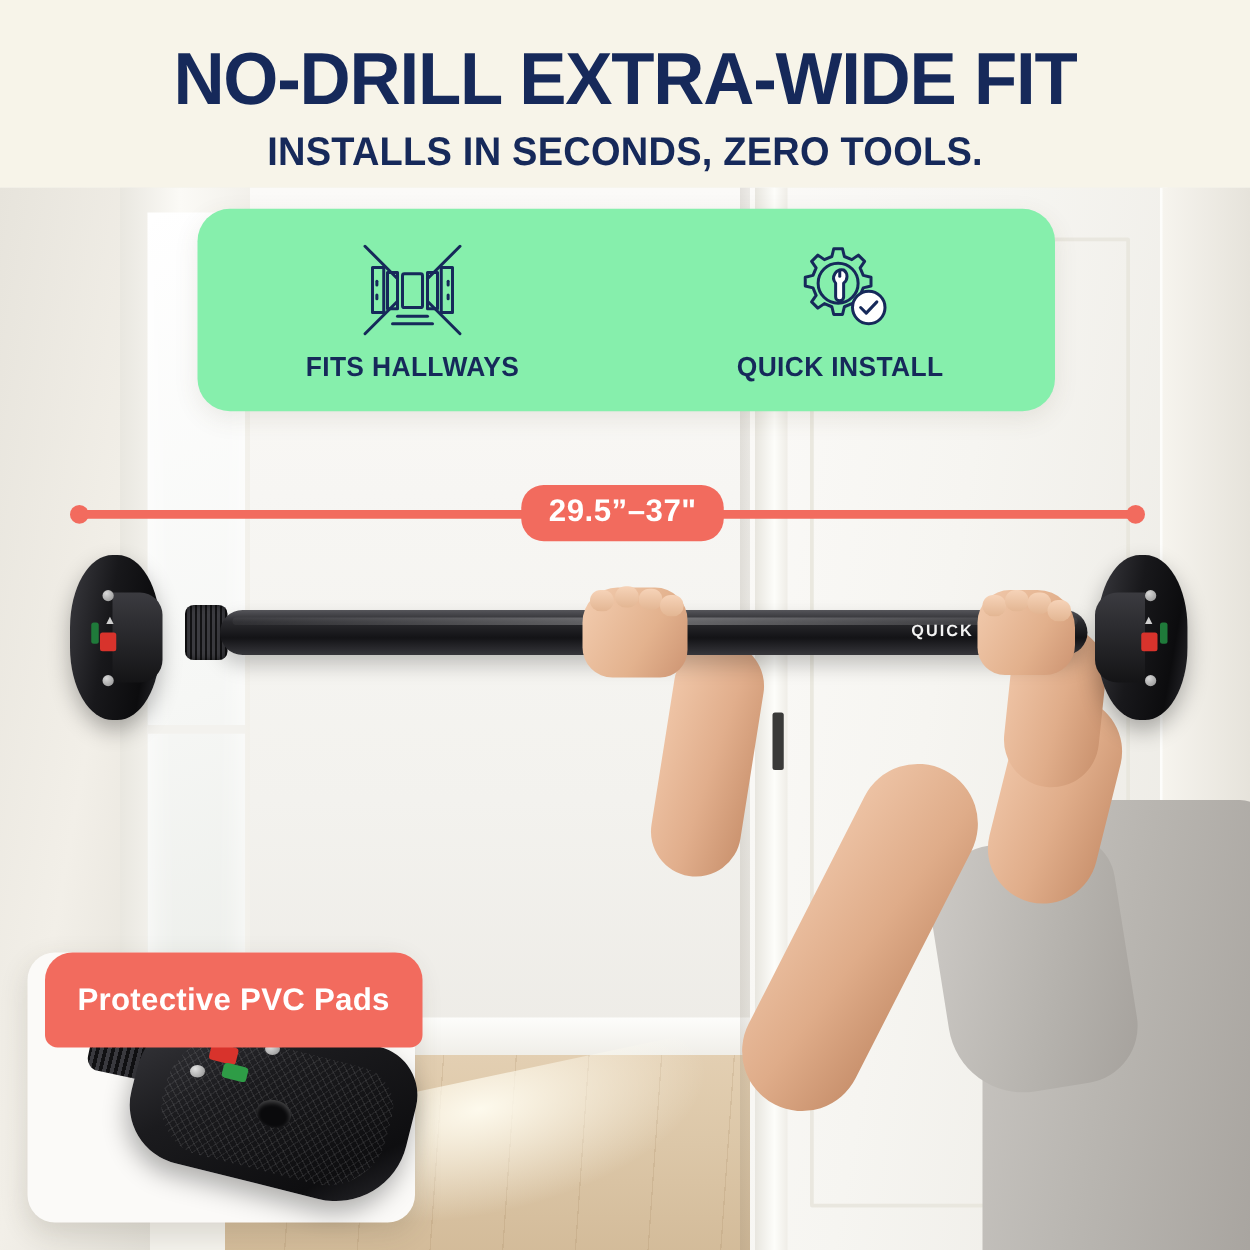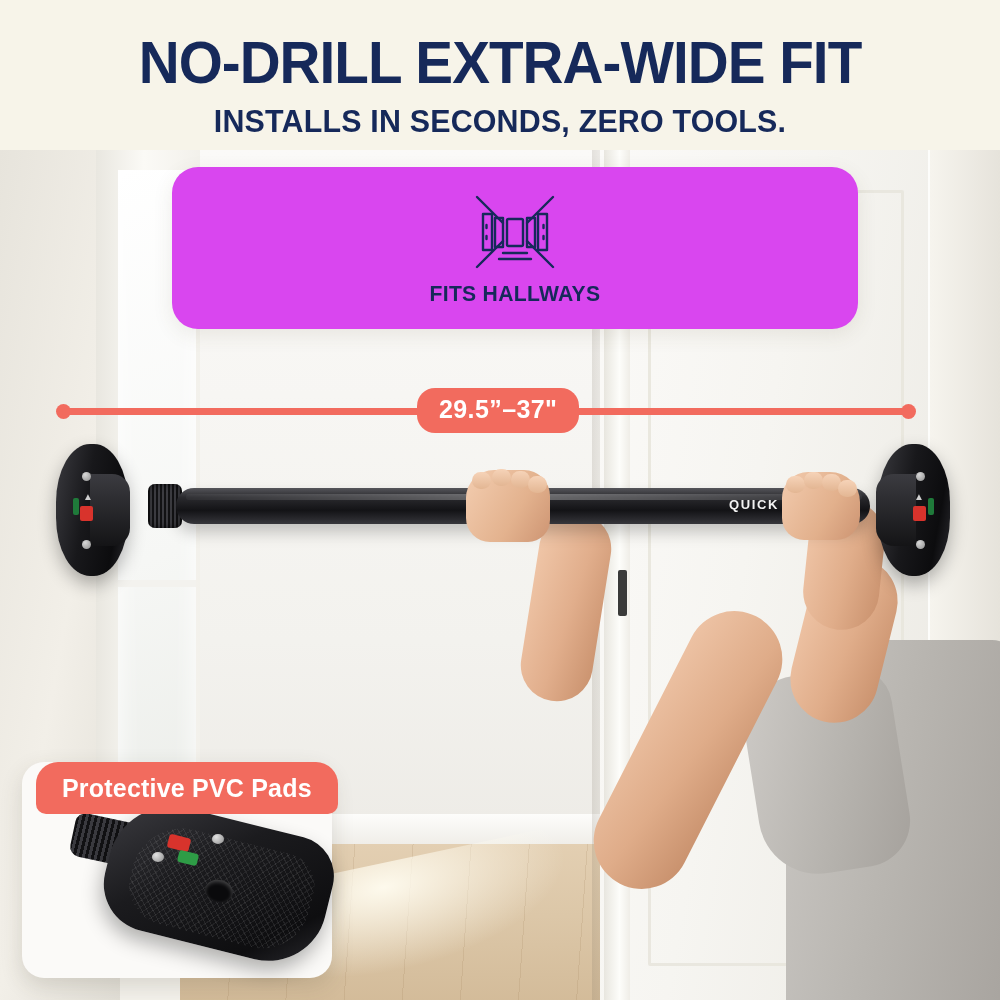--- a/index.html
+++ b/index.html
@@ -112,42 +112,42 @@
 
   
   .headline{position:absolute;left:0;top:34px;width:1000px;text-align:center;
     color:#16295a;font-size:59px;font-weight:bold;letter-spacing:-1px;line-height:1;
     font-stretch:condensed;transform:scaleX(.96);}
   .subhead{position:absolute;left:0;top:105px;width:1000px;text-align:center;
     color:#16295a;font-size:32px;font-weight:bold;letter-spacing:.2px;line-height:1;
     transform:scaleX(.95);}
 
   
-  .badges{position:absolute;left:172px;top:167px;width:686px;height:162px;border-radius:26px;
-    background:#d946ef;box-shadow:0 6px 20px rgba(90,80,50,.10);
+  .badges{position:absolute;left:158px;top:167px;width:686px;height:162px;border-radius:26px;
+    background:#86efac;box-shadow:0 6px 20px rgba(90,80,50,.10);
     display:flex;align-items:center;justify-content:space-around;}
   .badge{width:31%;display:flex;flex-direction:column;align-items:center;justify-content:center;}
   .badge .ico{height:86px;display:flex;align-items:center;justify-content:center;}
   .badge .cap{margin-top:6px;color:#16295a;font-size:22px;font-weight:bold;letter-spacing:.3px;
     white-space:nowrap;transform:scaleX(.96);}
 
   
   .measure{position:absolute;left:56px;top:404px;width:860px;height:14px;}
   .measure .line{position:absolute;left:6px;top:4px;width:848px;height:7px;border-radius:4px;background:#f26b5e;}
   .measure .cap-dot{position:absolute;top:0;width:15px;height:15px;border-radius:50%;background:#f26b5e;}
   .measure .cap-dot.l{left:0;}
   .measure .cap-dot.r{left:845px;}
   .measure-pill{position:absolute;left:417px;top:388px;padding:7px 22px 9px;border-radius:18px;
     background:#f26b5e;color:#fff;font-size:25px;font-weight:bold;letter-spacing:.4px;
     white-space:nowrap;}
 
   
   .inset{position:absolute;left:22px;top:762px;width:310px;height:216px;border-radius:22px;
     background:#fbfaf8;box-shadow:0 8px 22px rgba(70,60,45,.16);overflow:hidden;}
-  .inset-tab{position:absolute;left:36px;top:762px;height:52px;padding:0 26px;border-radius:22px 22px 10px 10px;
+  .inset-tab{position:absolute;left:36px;top:762px;height:52px;padding:12px 26px;border-radius:22px 22px 10px 10px;
     background:#f26b5e;color:#fff;font-size:25px;font-weight:bold;letter-spacing:.2px;
     display:flex;align-items:center;white-space:nowrap;z-index:3;}
   .pad-shaft{position:absolute;left:72px;top:820px;width:86px;height:44px;border-radius:10px;z-index:2;
     background:repeating-linear-gradient(92deg,#111113 0 3px,#3a3a3f 3px 6px);transform:rotate(12deg);}
   .pad-body{position:absolute;left:106px;top:818px;width:224px;height:130px;z-index:2;
     border-radius:64px 40px 58px 48px;transform:rotate(14deg);
     background:linear-gradient(140deg,#3c3c41 0%,#1b1b1e 40%,#0e0e10 80%,#2b2b30 100%);
     box-shadow:0 10px 20px rgba(0,0,0,.3);}
   .pad-tex{position:absolute;left:130px;top:838px;width:182px;height:100px;z-index:2;
     border-radius:52px 32px 48px 40px;transform:rotate(14deg);opacity:.5;
@@ -265,20 +265,33 @@
           <line x1="70.5" y1="31" x2="70.5" y2="34"></line>
             <line x1="70.5" y1="42" x2="70.5" y2="45"></line>
           <line x1="30" y1="59" x2="54" y2="59"></line>
           <line x1="26" y1="65" x2="58" y2="65"></line>
         </svg>
       </div>
       <div class="cap">FITS HALLWAYS</div>
     </div>
 
 
+    <div class="badge">
+      <div class="ico">
+        <svg width="84" height="76" viewBox="0 0 84 76" fill="none" stroke="#16295a" stroke-width="2.4" stroke-linecap="round" stroke-linejoin="round">
+          <path d="M36 5 l7 0 1.5 6.2 6 2.5 5.2 -3.6 5 5 -3.6 5.2 2.5 6 6.2 1.5 0 7 -6.2 1.5 -2.5 6 3.6 5.2 -5 5 -5.2 -3.6 -6 2.5 -1.5 6.2 -7 0 -1.5 -6.2 -6 -2.5 -5.2 3.6 -5 -5 3.6 -5.2 -2.5 -6 -6.2 -1.5 0 -7 6.2 -1.5 2.5 -6 -3.6 -5.2 5 -5 5.2 3.6 6 -2.5 z"></path>
+          <circle cx="39.5" cy="32.5" r="16"></circle>
+          <path d="M44 22 a6.5 6.5 0 0 0 -6.5 10.5 l0 11 a3.2 3.2 0 0 0 6.4 0 l0 -11 A6.5 6.5 0 0 0 44 22 z" fill="#ffffff"></path>
+          <line x1="40.8" y1="22.3" x2="40.8" y2="27"></line>
+          <circle cx="64" cy="52" r="13" fill="#ffffff"></circle>
+          <polyline points="57.5,52 62,56.5 70.5,47.5"></polyline>
+        </svg>
+      </div>
+      <div class="cap">QUICK INSTALL</div>
+    </div>
 
   </div>
 
   <div class="inset"></div>
   <div class="pad-shaft"></div>
   <div class="pad-body"></div>
   <div class="pad-tex"></div>
   <div class="pad-red"></div>
   <div class="pad-green"></div>
   <div class="pad-screw" style="left:152px;top:852px;"></div>

